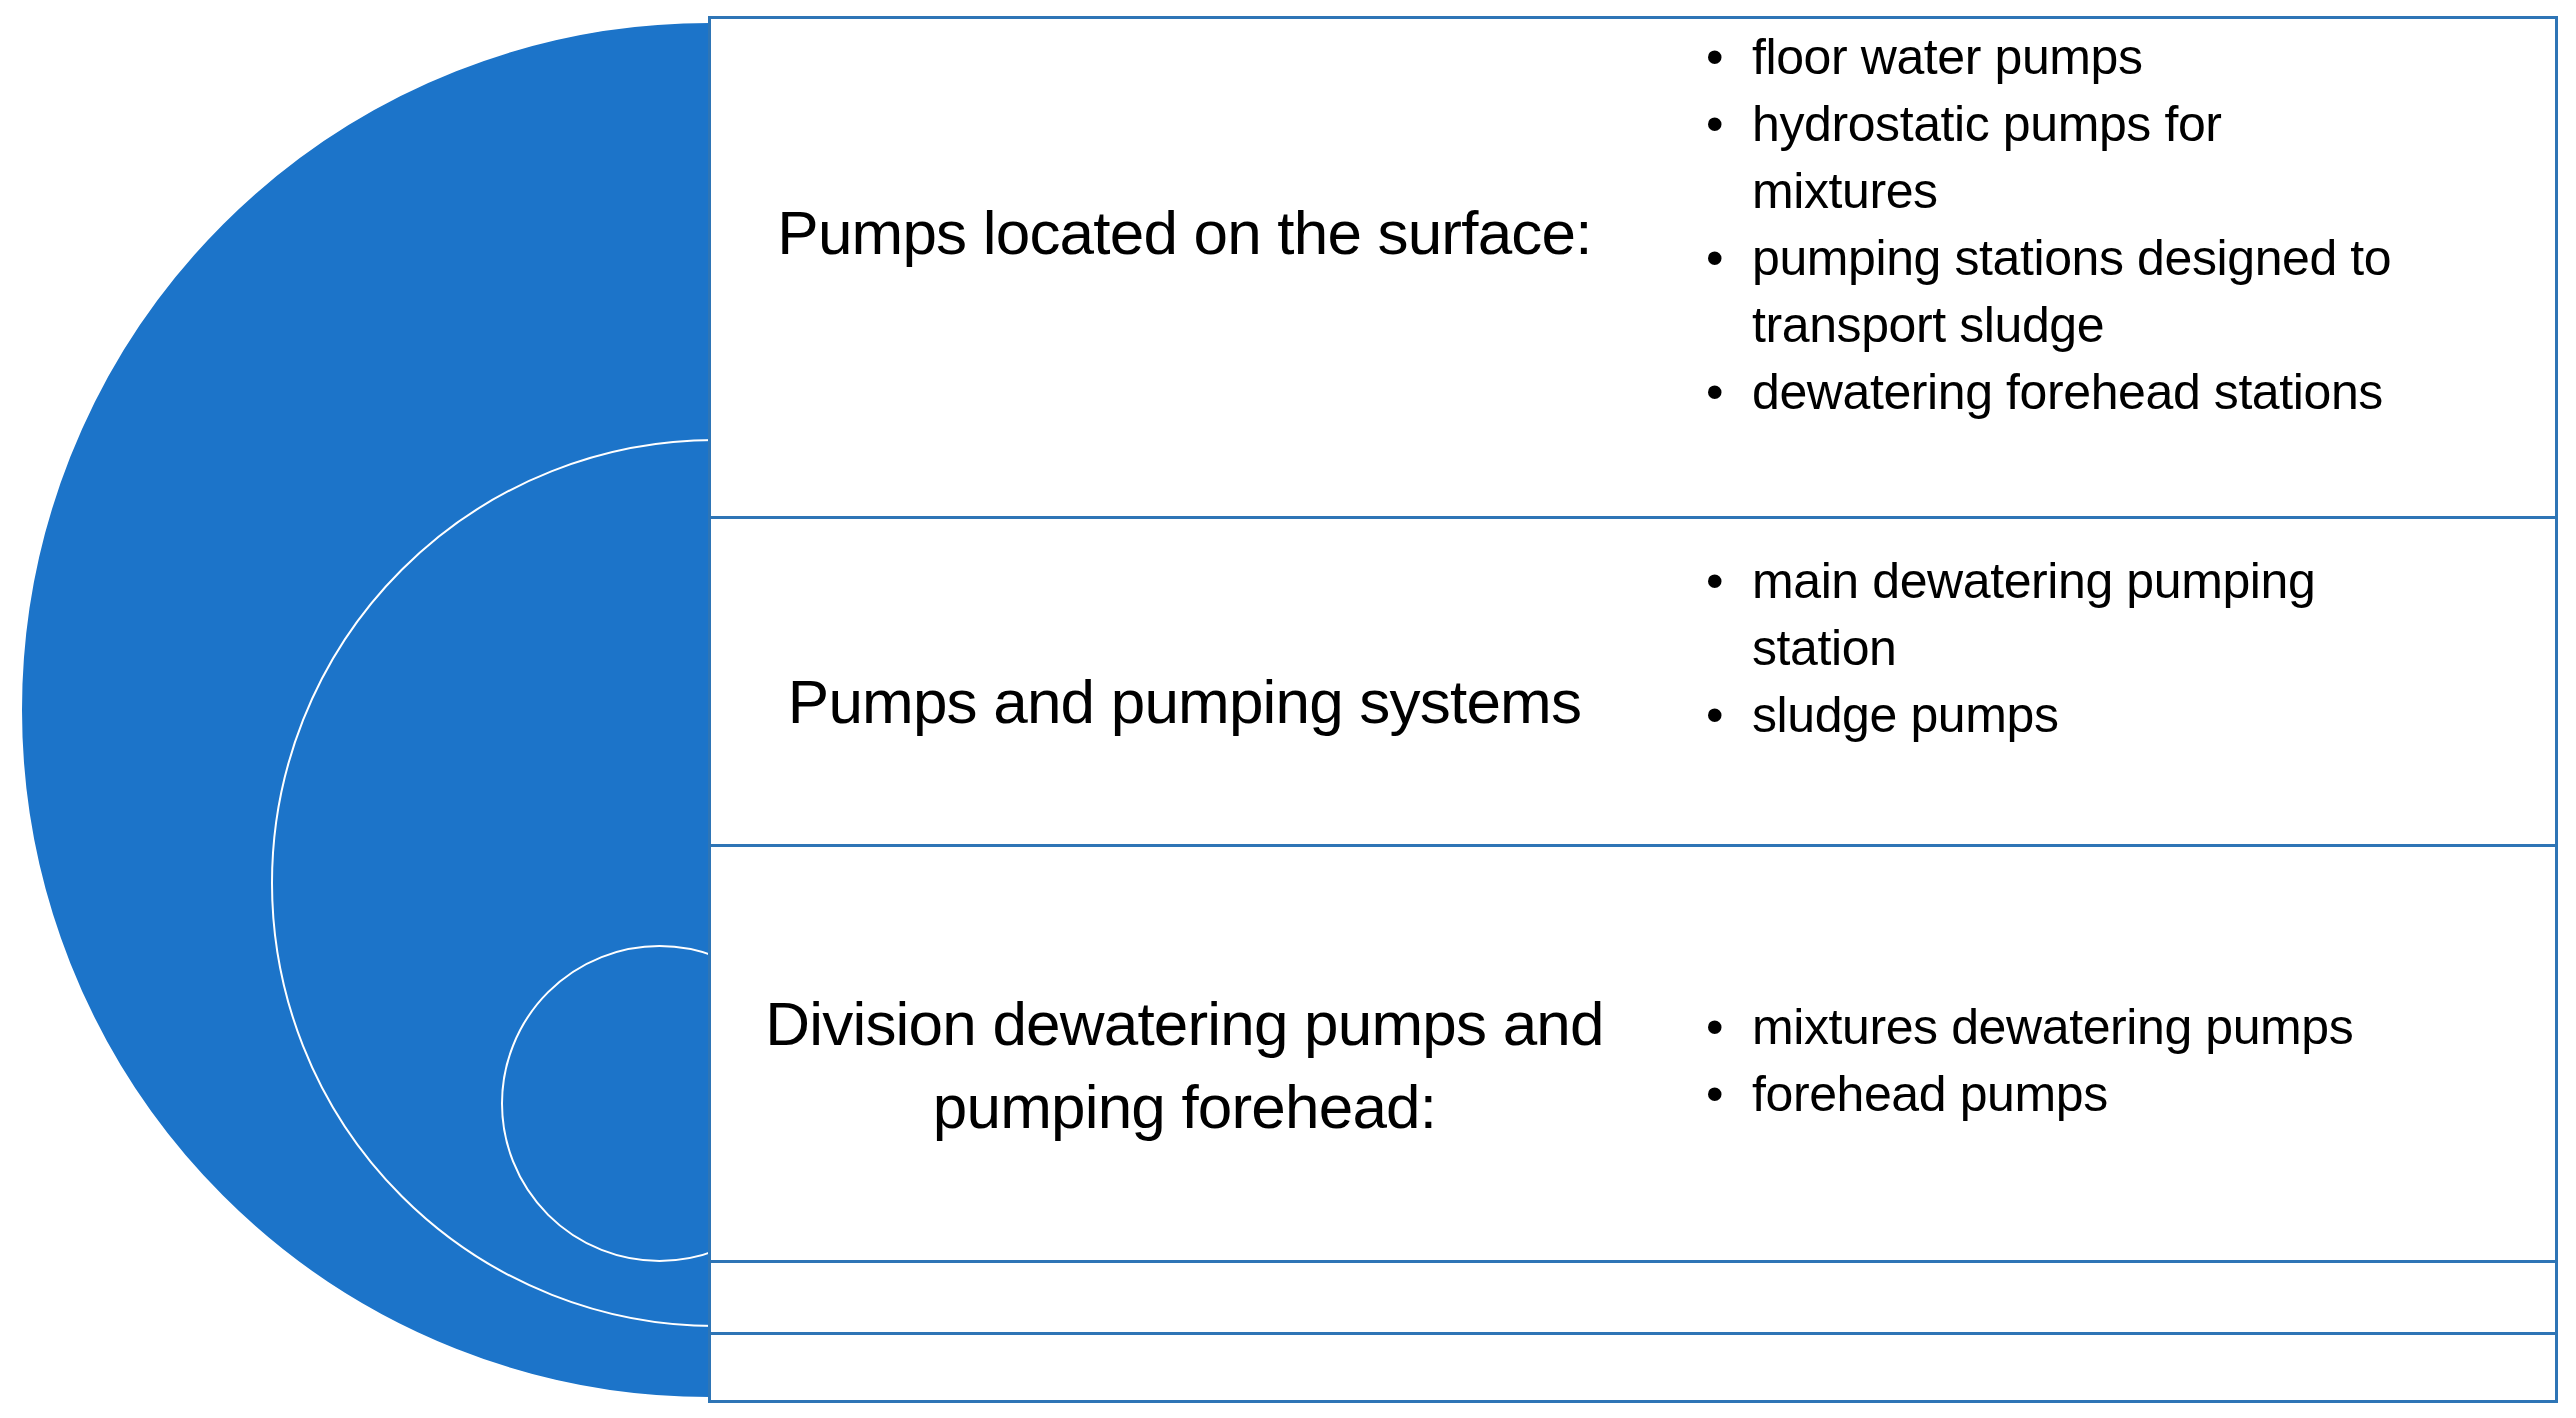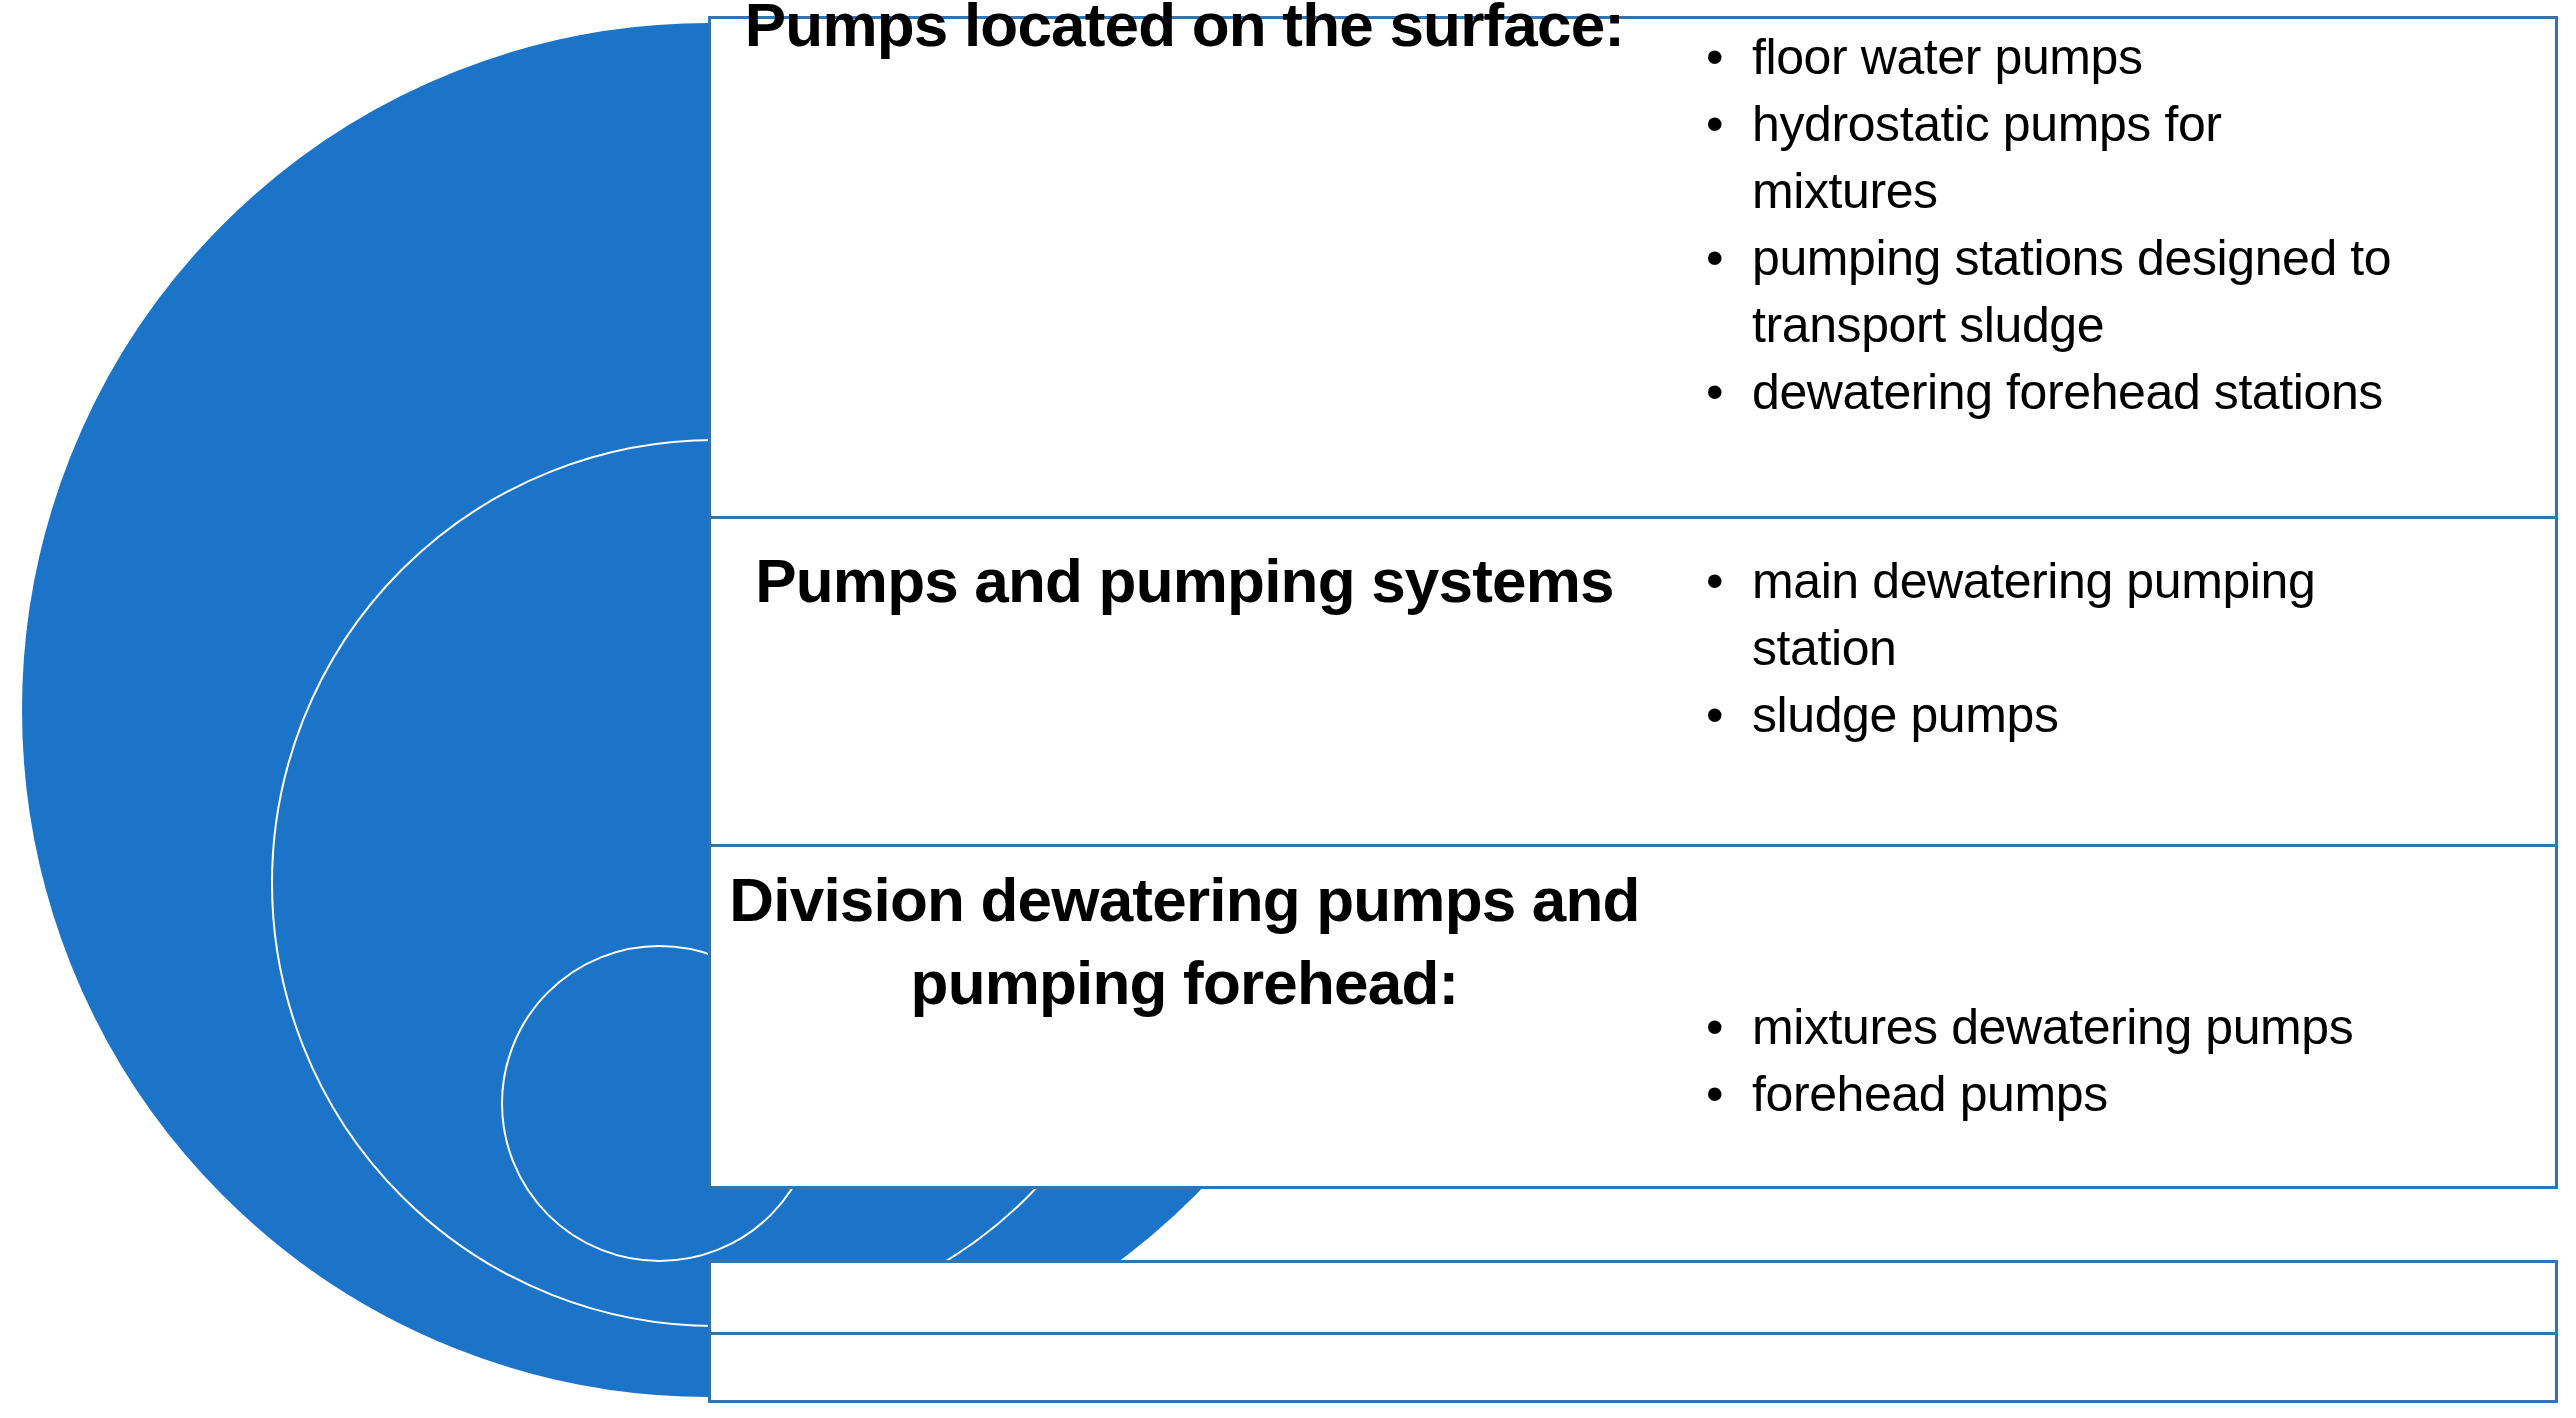--- a/index.html
+++ b/index.html
@@ -28,28 +28,27 @@
     left:708px;
     width:1850px;
     background:var(--box-fill,#ffffff);
     border:3.2px solid var(--box-border,#2E75B6);
     box-sizing:border-box;
     display:flex;
     z-index:4;
   }
   .r1{top:16px;  height:504px;}
   .r2{top:516px; height:331px;}
-  .r3{top:844px;height:345px;}
+  .r3{top:844px;height:419px;}
   .r4{top:1260px;height:76px;}
   .r5{top:1332px;height:71px;}
   .heading-col{
     width:947px;flex:none;
-    display:flex;align-items:flex-start;justify-content:center;
+    display:flex;align-items:center;justify-content:center;
     text-align:center;
-    font-weight:bold;
   }
   .heading{
     font-size:62px;
     line-height:83px;
     letter-spacing:-0.8px;
   }
   .r1 .heading{transform:translateY(-36px);}
   .r2 .heading{transform:translateY(20px);}
   .r3 .heading{transform:translateY(11px);}
   .bullets{

